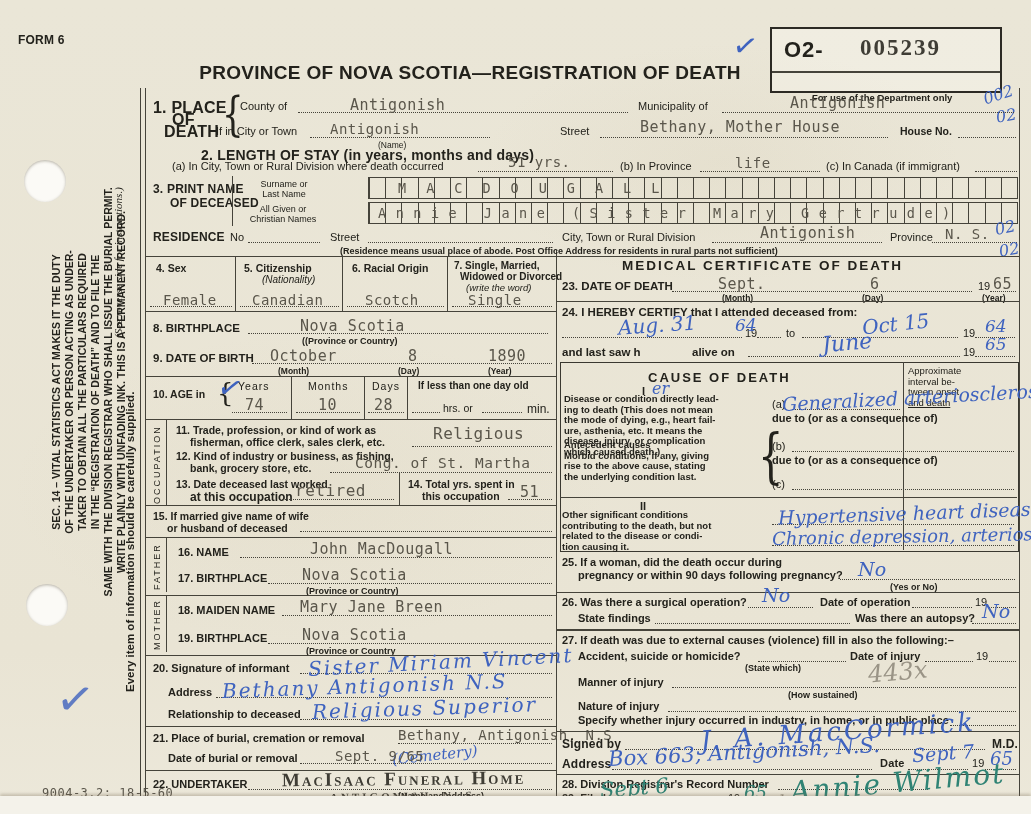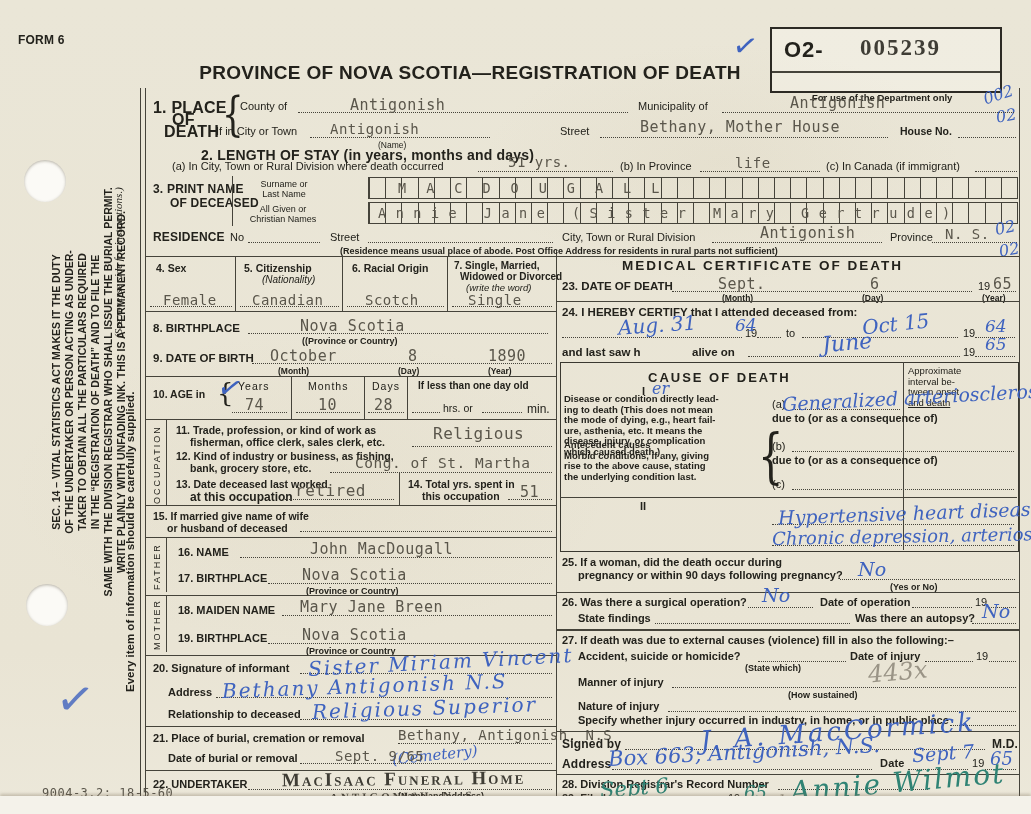--- a/index.html
+++ b/index.html
@@ -332,20 +332,26 @@
       <div>the underlying condition last.</div>
     </div>
   <div class="p brace" style="left:758px;top:432px;font-size:40px;transform:scaleY(1.5);">{</div>
   <div class="p md" style="left:772px;top:440px;font-weight:normal;font-size:11px;">(b)</div>
   <div class="dl" style="left:792px;top:451px;width:222px;"></div>
   <div class="p md" style="left:772px;top:454px;font-size:11px;">due to (or as a consequence of)</div>
   <div class="p md" style="left:772px;top:478px;font-weight:normal;font-size:11px;">(c)</div>
   <div class="dl" style="left:792px;top:489px;width:222px;"></div>
   <div class="ln" style="left:560px;top:497px;width:457px;"></div>
   <div class="p b" style="left:640px;top:500px;font-size:11px;">II</div>
+  <div class="p md" style="left:562px;top:510px;font-size:9.5px;line-height:10.6px;white-space:normal;width:200px;">
+    <div class="b">Other significant conditions</div>
+      <div>contributing to the death, but not</div>
+    <div>related to the disease or condi-</div>
+      <div>tion causing it.</div>
+    </div>
   <div class="dl" style="left:772px;top:524px;width:242px;"></div>
   <div class="dl" style="left:772px;top:545px;width:242px;"></div>
   <div class="p hw" style="left:778px;top:502px;font-size:19px;transform:rotate(-2deg);">Hypertensive heart disease</div>
   <div class="p hw" style="left:772px;top:525px;font-size:18px;transform:rotate(-1deg);">Chronic depression, arteriosclerotic</div>
 
   <div class="p md" style="left:562px;top:556px;font-size:11px;">25. If a woman, did the death occur during</div>
   <div class="p md" style="left:578px;top:569px;font-size:11px;">pregnancy or within 90 days following pregnancy?</div>
   <div class="dl" style="left:840px;top:579px;width:175px;"></div>
   <div class="p hw" style="left:858px;top:558px;font-size:19px;">No</div>
   <div class="p smn" style="left:890px;top:582px;font-weight:bold;font-size:9px;">(Yes or No)</div>

